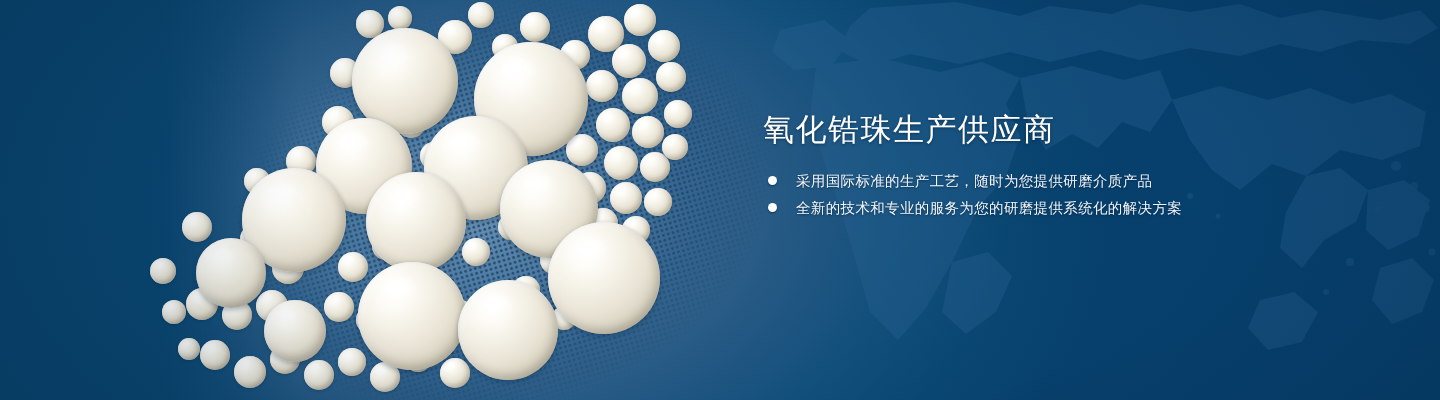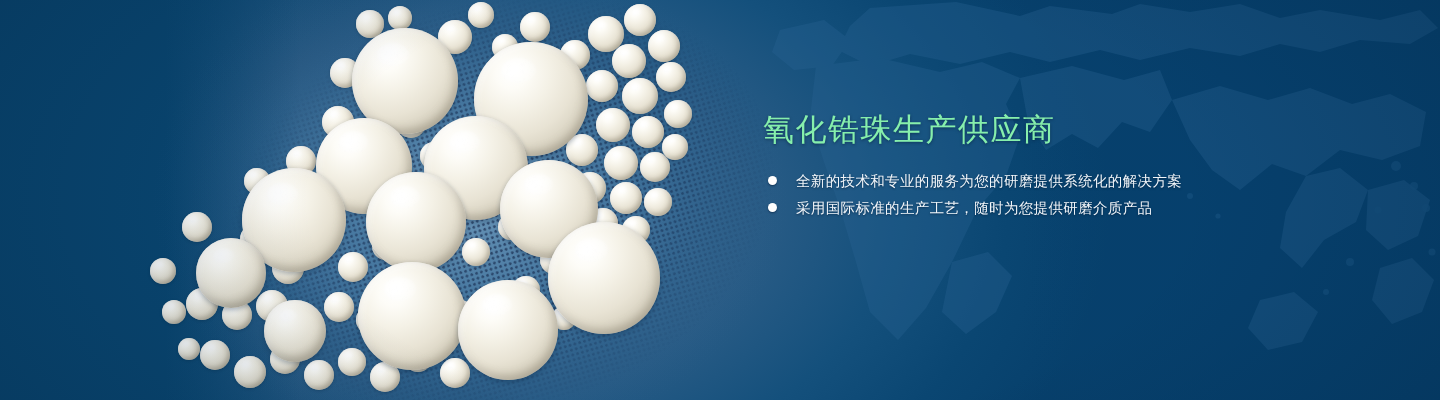--- a/index.html
+++ b/index.html
@@ -93,21 +93,21 @@
       0 1px 3px rgba(5,30,55,0.26);}
 
   
   .content{
     position:absolute;left:763px;top:0;width:640px;height:400px;
   }
   .title{
     position:absolute;left:0;top:109px;
     font-size:31px;
     letter-spacing:1.5px;
-    color:#86efac;
+    color:#ffffff;
     font-weight:400;
     text-shadow:0 1px 3px rgba(0,25,50,0.55);
     white-space:nowrap;
   }
   .bullets{
     position:absolute;left:3px;top:170px;width:620px;
   }
   .bullet{
     position:relative;
     padding-left:30px;
@@ -268,24 +268,24 @@
 
   <div class="content">
 
     <div class="title">氧化锆珠生产供应商</div>
 
     <div class="bullets">
 
 
       <div class="bullet">
         <span class="dot"></span>
+        <span class="btext">采用国际标准的生产工艺，随时为您提供研磨介质产品</span>
+      </div>
+
+      <div class="bullet">
+        <span class="dot"></span>
         <span class="btext">全新的技术和专业的服务为您的研磨提供系统化的解决方案</span>
       </div>
 
-      <div class="bullet">
-        <span class="dot"></span>
-        <span class="btext">采用国际标准的生产工艺，随时为您提供研磨介质产品</span>
-      </div>
-
     </div>
   </div>
 
 </div>
 
 </body></html>

